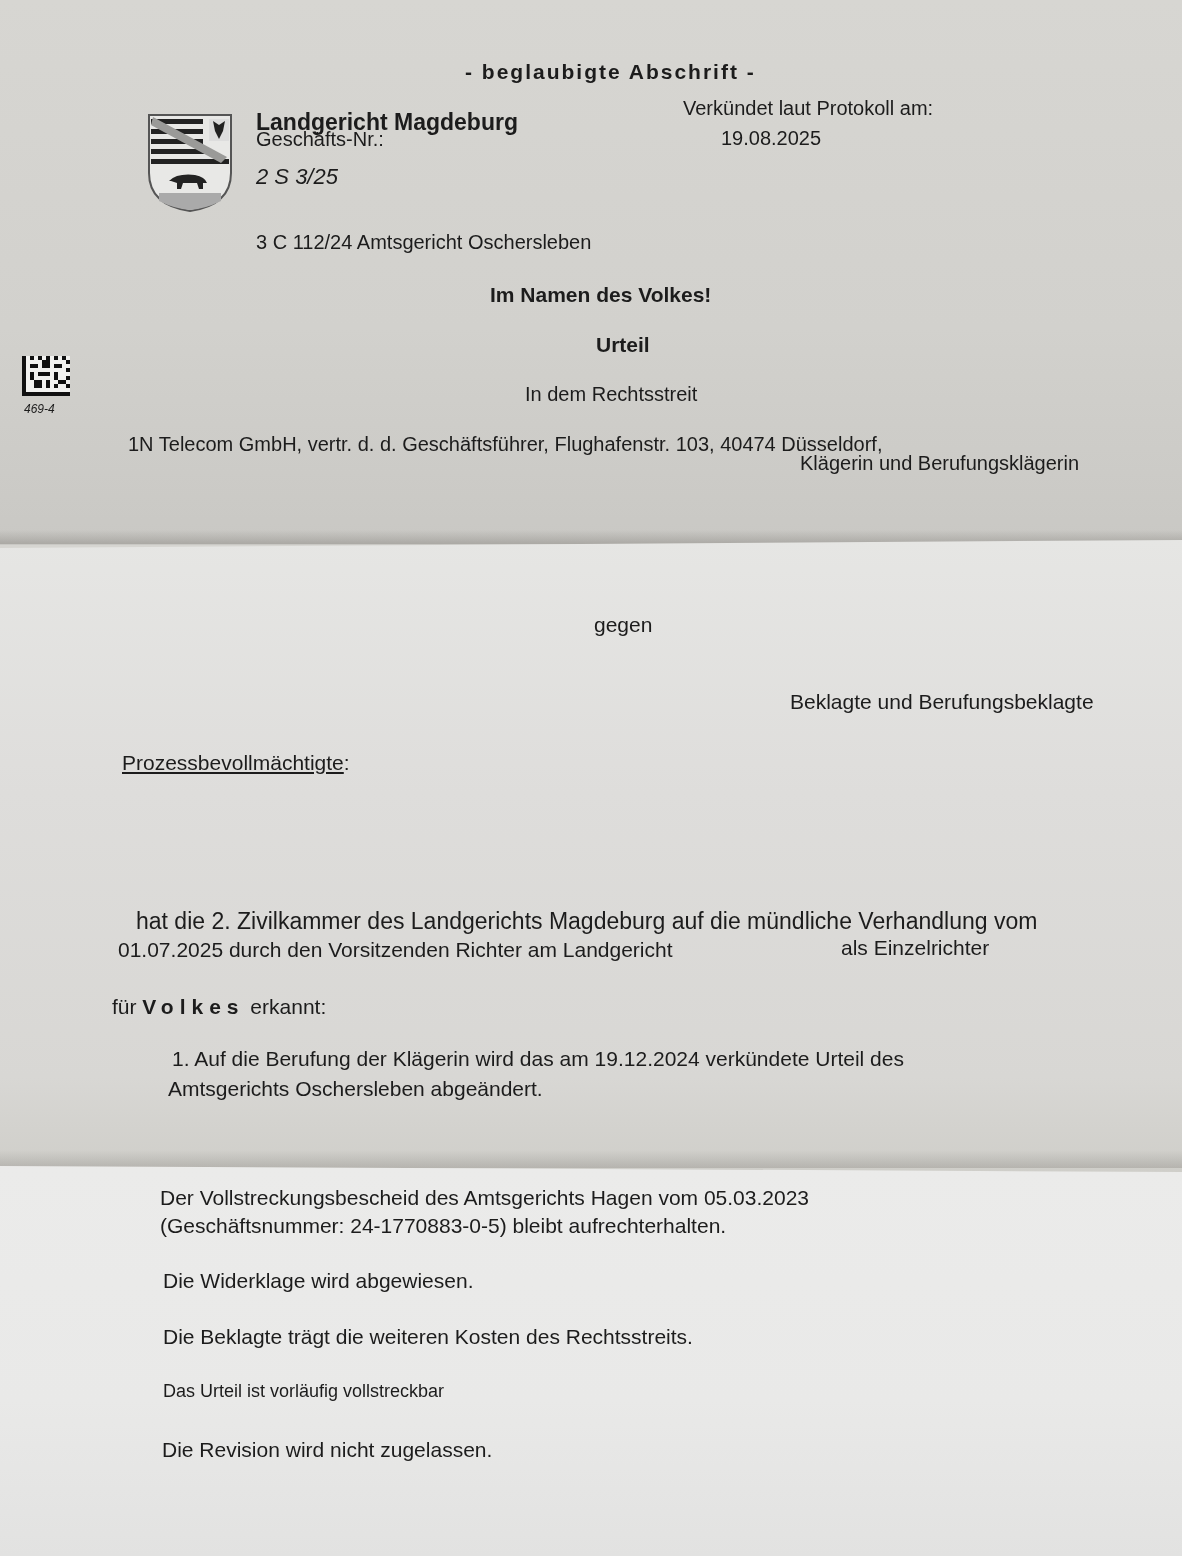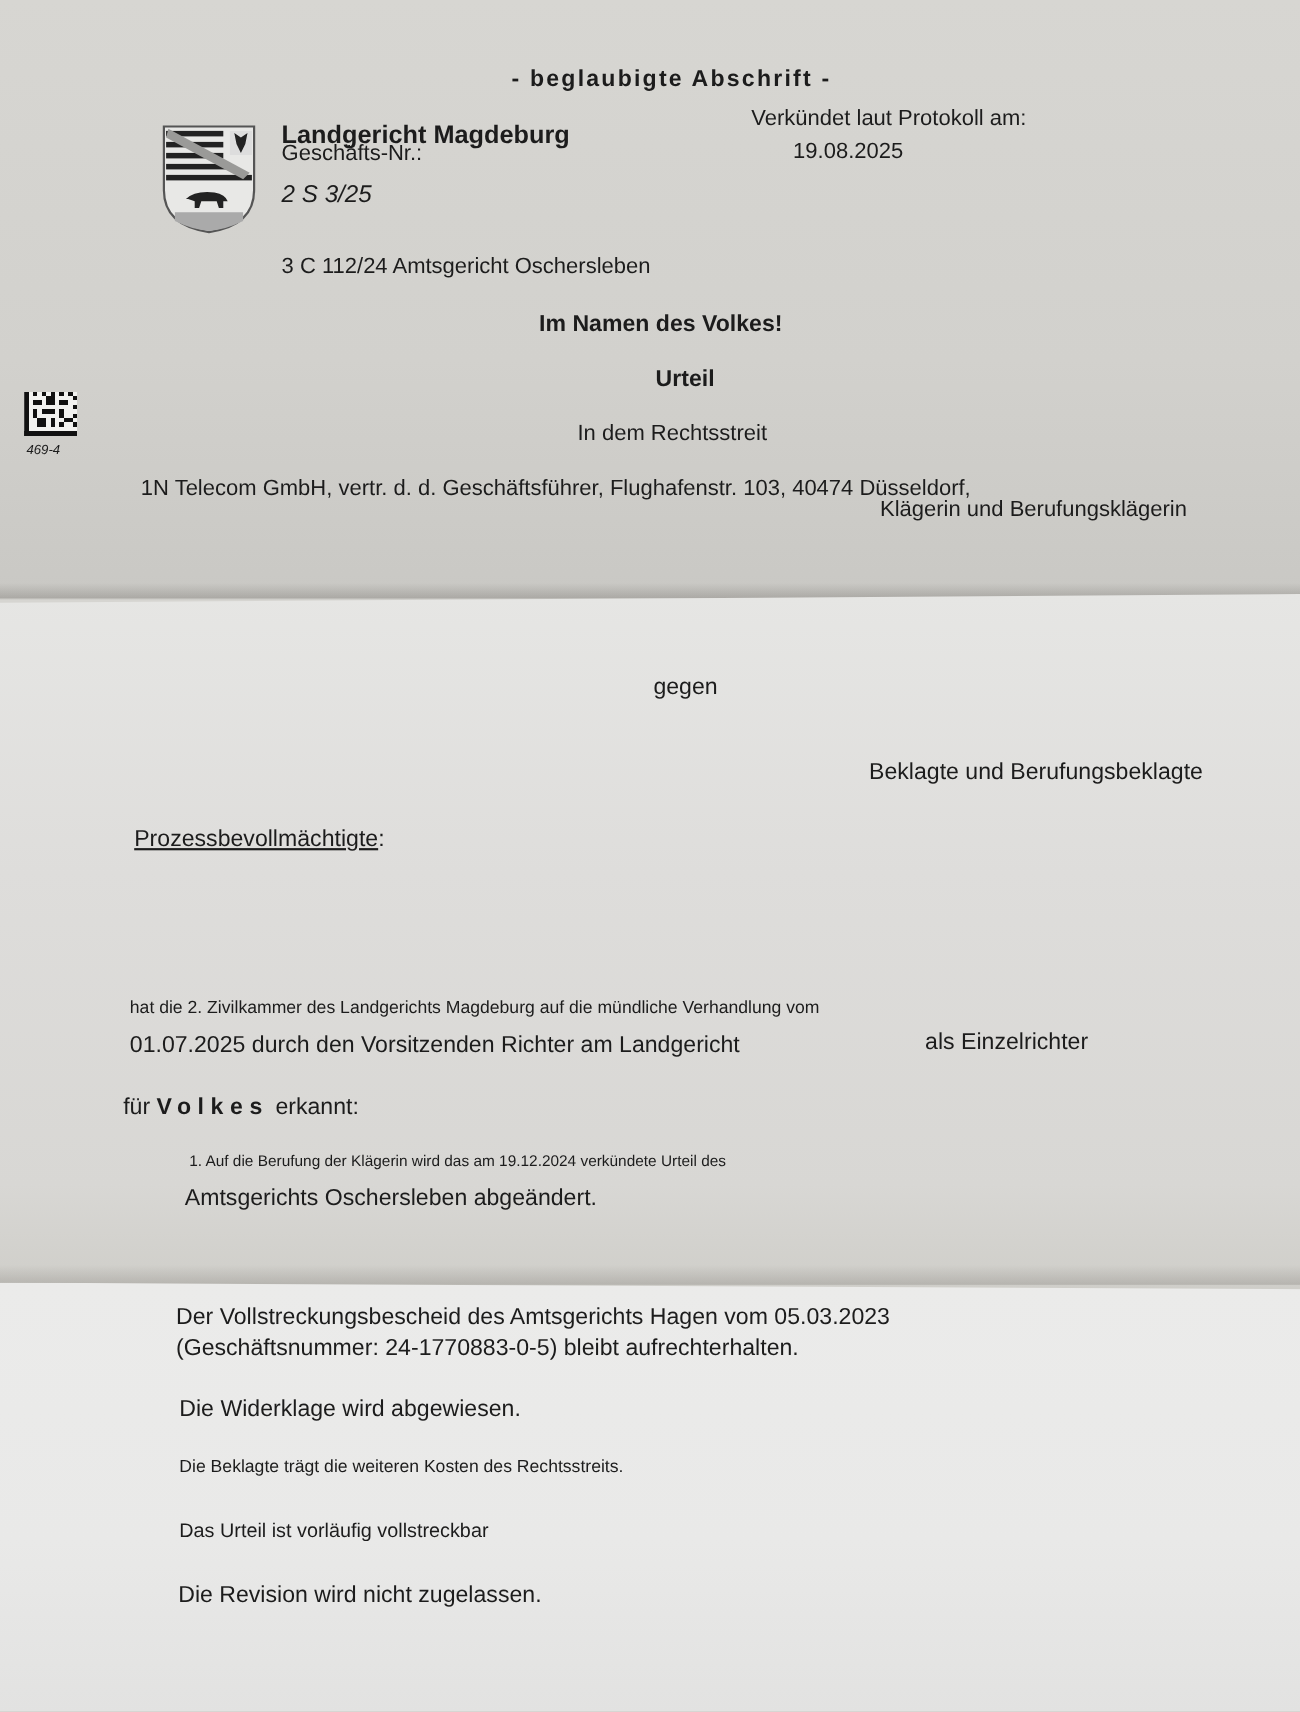--- a/index.html
+++ b/index.html
@@ -45,31 +45,31 @@
   .urteil { left: 596px; top: 333px; font-size: 21px; font-weight: bold; }
   .rechtsstreit { left: 525px; top: 383px; font-size: 20px; }
   .barcode { position: absolute; left: 22px; top: 355px; width: 48px; height: 42px; }
   .barcode-num { left: 24px; top: 402px; font-size: 12px; font-style: italic; }
   .party1 { left: 128px; top: 433px; font-size: 20px; }
   .party1-role { left: 800px; top: 452px; font-size: 20px; }
   .gegen { left: 594px; top: 613px; font-size: 21px; }
   .party2-role { left: 790px; top: 690px; font-size: 21px; }
   .counsel { left: 122px; top: 751px; font-size: 21px; }
   .counsel u { text-decoration: underline; }
-  .p1 { left: 118px; top: 908px; font-size: 16px; }
+  .p1 { left: 136px; top: 908px; font-size: 23px; }
   .p2 { left: 118px; top: 938px; font-size: 21px; }
   .p2b { left: 841px; top: 936px; font-size: 21px; }
   .recht { left: 112px; top: 995px; font-size: 21px; }
   .recht b { letter-spacing: 6px; }
-  .item1a { left: 172px; top: 1047px; font-size: 14px; text-align: center; }
+  .item1a { left: 172px; top: 1047px; font-size: 21px; text-align: center; }
   .item1b { left: 168px; top: 1077px; font-size: 21px; }
   .b1 { left: 160px; top: 1186px; font-size: 21px; }
   .b2 { left: 160px; top: 1214px; font-size: 21px; }
   .b3 { left: 163px; top: 1269px; font-size: 21px; }
-  .b4 { left: 163px; top: 1325px; font-size: 16px; text-align: center; }
+  .b4 { left: 163px; top: 1325px; font-size: 21px; text-align: center; }
   .b5 { left: 163px; top: 1381px; font-size: 18px; }
   .b6 { left: 162px; top: 1438px; font-size: 21px; }
 </style>
 </head>
 <body>
 
 <div class="panel panel-top"></div>
 <div class="fold-shadow-1"></div>
 <div class="panel panel-mid"></div>
 <div class="fold-shadow-2"></div>

